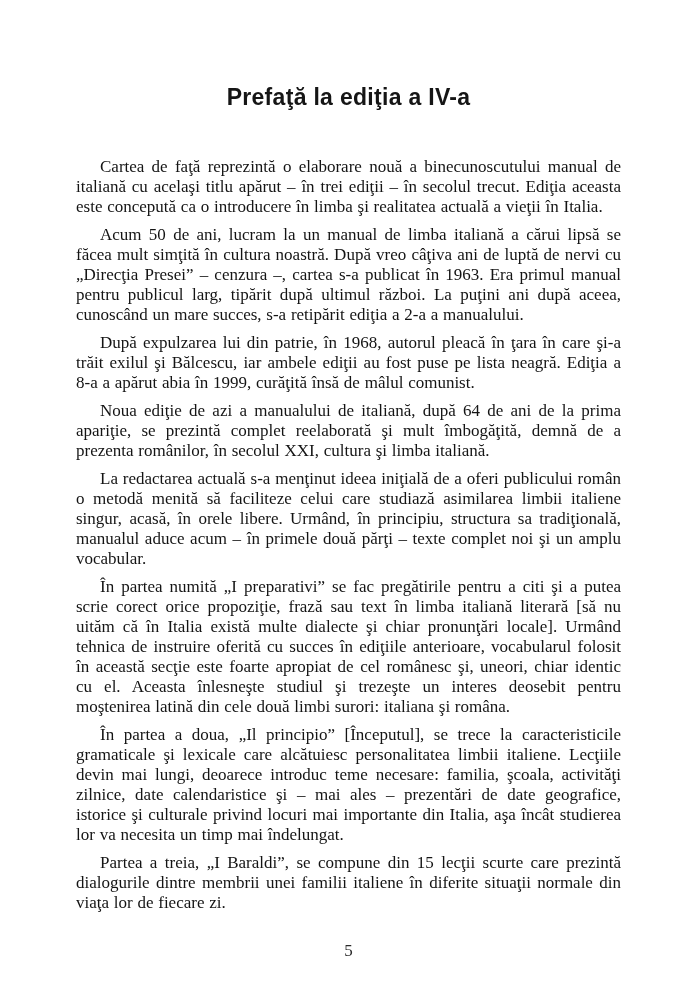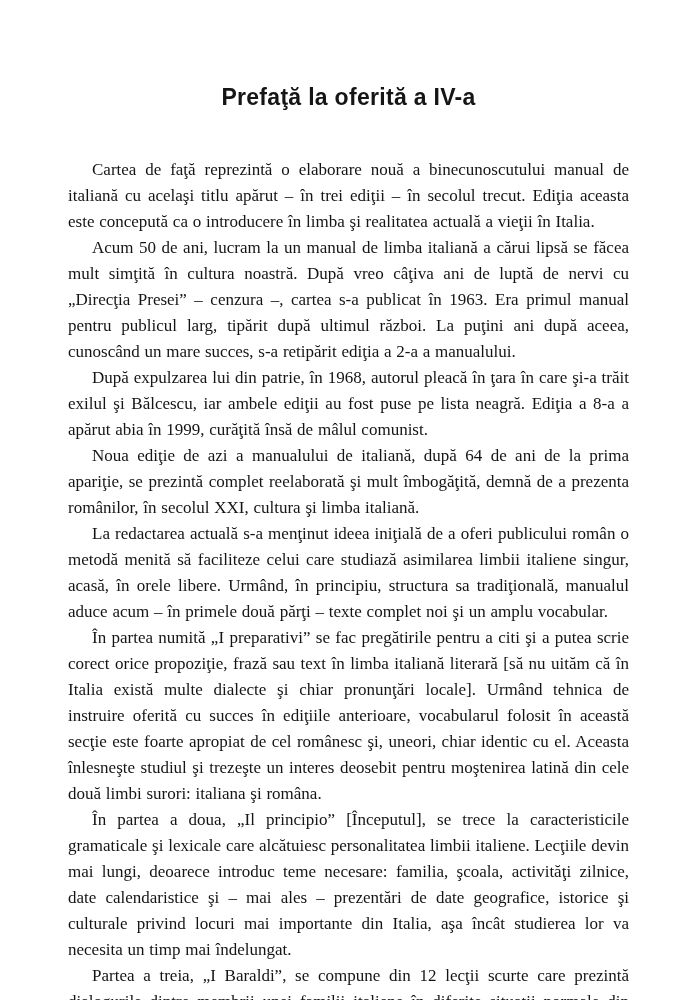--- a/index.html
+++ b/index.html
@@ -24,48 +24,48 @@
   .page-title {
     font-family: "Liberation Sans", sans-serif;
     font-weight: 700;
     font-size: 23px;
     letter-spacing: 0.3px;
     text-align: center;
     color: #151515;
     margin: 0 0 46px 0;
   }
   .body-text p {
-    margin: 0;
+    margin: 8px;
     font-family: "Liberation Serif", serif;
     font-size: 17px;
-    line-height: 26px;
+    line-height: 20px;
     text-align: justify;
     text-indent: 24px;
     color: #141414;
     word-spacing: 0.5px;
   }
   .page-number {
     margin-top: 28px;
     text-align: center;
     font-family: "Liberation Serif", serif;
     font-size: 17px;
     color: #2a2a2a;
   }
 </style>
 </head>
 <body>
 
 <div class="page">
-  <h1 class="page-title">Prefaţă la oferită a IV-a</h1>
+  <h1 class="page-title">Prefaţă la ediţia a IV-a</h1>
 
   <div class="body-text">
     <p>Cartea de faţă reprezintă o elaborare nouă a binecunoscutului manual de italiană cu acelaşi titlu apărut – în trei ediţii – în secolul trecut. Ediţia aceasta este concepută ca o introducere în limba şi realitatea actuală a vieţii în Italia.</p>
     <p>Acum 50 de ani, lucram la un manual de limba italiană a cărui lipsă se făcea mult simţită în cultura noastră. După vreo câţiva ani de luptă de nervi cu „Direcţia Presei” – cenzura –, cartea s-a publicat în 1963. Era primul manual pentru publicul larg, tipărit după ultimul război. La puţini ani după aceea, cunoscând un mare succes, s-a retipărit ediţia a 2-a a manualului.</p>
     <p>După expulzarea lui din patrie, în 1968, autorul pleacă în ţara în care şi-a trăit exilul şi Bălcescu, iar ambele ediţii au fost puse pe lista neagră. Ediţia a 8-a a apărut abia în 1999, curăţită însă de mâlul comunist.</p>
     <p>Noua ediţie de azi a manualului de italiană, după 64 de ani de la prima apariţie, se prezintă complet reelaborată şi mult îmbogăţită, demnă de a prezenta românilor, în secolul XXI, cultura şi limba italiană.</p>
     <p>La redactarea actuală s-a menţinut ideea iniţială de a oferi publicului român o metodă menită să faciliteze celui care studiază asimilarea limbii italiene singur, acasă, în orele libere. Urmând, în principiu, structura sa tradiţională, manualul aduce acum – în primele două părţi – texte complet noi şi un amplu vocabular.</p>
     <p>În partea numită „I preparativi” se fac pregătirile pentru a citi şi a putea scrie corect orice propoziţie, frază sau text în limba italiană literară [să nu uităm că în Italia există multe dialecte şi chiar pronunţări locale]. Urmând tehnica de instruire oferită cu succes în ediţiile anterioare, vocabularul folosit în această secţie este foarte apropiat de cel românesc şi, uneori, chiar identic cu el. Aceasta înlesneşte studiul şi trezeşte un interes deosebit pentru moştenirea latină din cele două limbi surori: italiana şi româna.</p>
     <p>În partea a doua, „Il principio” [Începutul], se trece la caracteristicile gramaticale şi lexicale care alcătuiesc personalitatea limbii italiene. Lecţiile devin mai lungi, deoarece introduc teme necesare: familia, şcoala, activităţi zilnice, date calendaristice şi – mai ales – prezentări de date geografice, istorice şi culturale privind locuri mai importante din Italia, aşa încât studierea lor va necesita un timp mai îndelungat.</p>
-    <p>Partea a treia, „I Baraldi”, se compune din 12 lecţii scurte care prezintă dialogurile dintre membrii unei familii italiene în diferite situaţii normale din viaţa lor de fiecare zi.</p>
+    <p>Partea a treia, „I Baraldi”, se compune din 15 lecţii scurte care prezintă dialogurile dintre membrii unei familii italiene în diferite situaţii normale din viaţa lor de fiecare zi.</p>
   </div>
 
   <div class="page-number">5</div>
 </div>
 
 </body></html>

